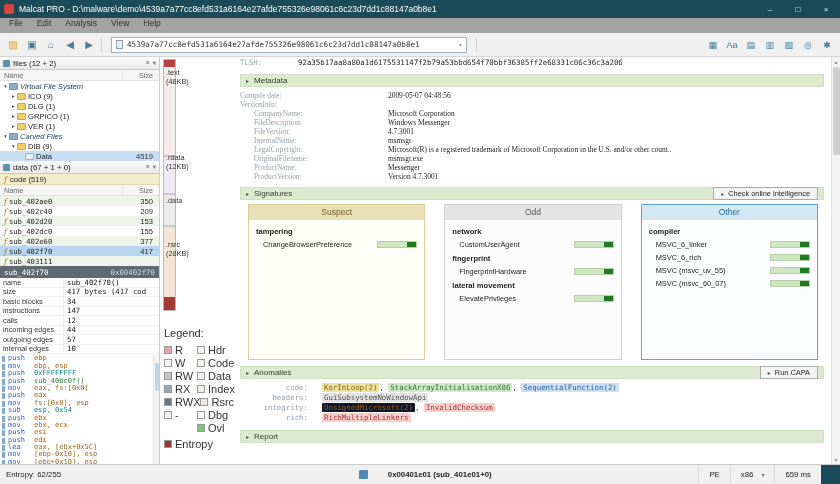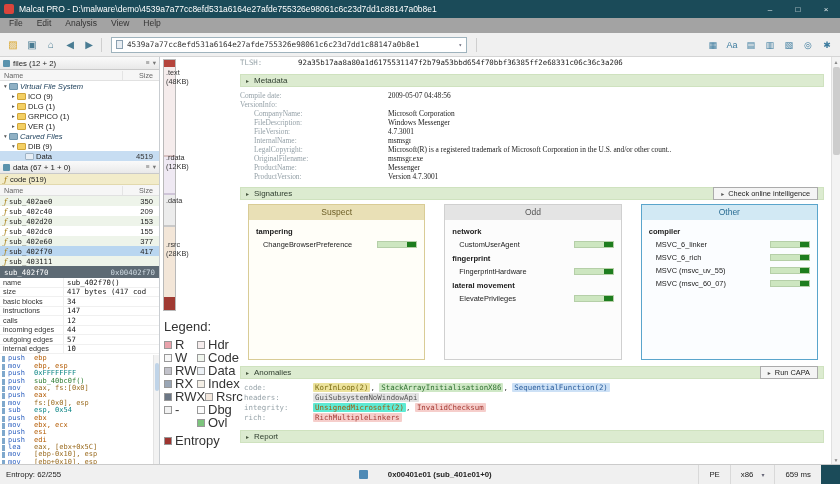--- a/index.html
+++ b/index.html
@@ -69,21 +69,21 @@
 .dop.reg{color:#b35a00}
 .dop.imm{color:#0c8585}
 .dop.mem{color:#9a6b1f}
 .dop.call{color:#2e7d32}
 .lscroll{position:absolute;right:0;top:298px;bottom:0;width:6px;background:#f2f2f2;border-left:1px solid #e3e3e3}
 .lthumb{position:absolute;top:8px;left:1px;width:4px;height:28px;background:#c0d4e8;border-radius:2px}
 
 .map-col{flex:0 0 72px;position:relative;background:#fff}
 .strip{position:absolute;left:3px;top:2px;width:13px;border:1px solid #b9b9b9;display:flex;flex-direction:column}
 .seg-label{position:absolute;left:6px;font-size:7.3px;color:#333;line-height:8.5px;white-space:pre}
-.legend{position:absolute;left:4px;top:262px;right:2px;font-size:13px;color:#333}
+.legend{position:absolute;left:4px;top:270px;right:2px;font-size:11px;color:#333}
 .legend-title{margin-bottom:4px}
 .lrow{display:flex;align-items:center;height:13px}
 .sw{width:8px;height:8px;border:1px solid #999;margin-right:3px;flex:0 0 8px}
 .lperm{flex:0 0 22px}
 .lsect{flex:1}
 .lent{display:flex;align-items:center;margin-top:4px}
 
 .report-col{flex:1;min-width:0;position:relative;padding:2px 16px 0 8px;overflow:hidden}
 .hash-line{font-family:"DejaVu Sans Mono",monospace;font-size:7.4px;line-height:8.6px;white-space:nowrap}
 .hash-label{display:inline-block;width:58px;color:#98a4aa}
@@ -107,27 +107,27 @@
 .odd .card-head{background:#e4e4e4;color:#555}
 .other .card-head{background:#d2e9f4;color:#2a6d93}
 .card-body{padding:4px 7px}
 .grp{font-weight:bold;font-size:7.6px;margin:3px 0 2px;color:#222}
 .sig-row{display:flex;align-items:center;height:13px;padding-left:7px}
 .sig-name{font-size:7.4px;color:#222;white-space:nowrap}
 .sig-bar{margin-left:auto;width:40px;height:7px;background:#cde6c0;position:relative;border:1px solid #b5cfa8;flex:0 0 40px}
 .sig-fill{position:absolute;right:0;top:0;bottom:0;width:9px;background:#1e7d1e}
 .anoms{font-family:"DejaVu Sans Mono",monospace;font-size:7.4px;line-height:10.3px;padding-left:4px}
 .anom-row{white-space:nowrap}
-.anom-key{display:inline-block;width:64px;text-align:left;color:#98a4aa;margin-right:5px}
+.anom-key{display:inline-block;width:64px;text-align:right;color:#98a4aa;margin-right:14px}
 .tag{padding:0 2px;border-radius:1px}
 .c-yellow{background:#ece29c;color:#7c6c12}
 .c-green{background:#cfe8c6;color:#2f7030}
 .c-blue{background:#cde1f6;color:#2a5d9c}
 .c-gray{background:#e3e3e3;color:#555}
-.c-orange{background:#5eead4;color:#a05a10}
+.c-orange{background:#0f172a;color:#a05a10}
 .c-pink{background:#f6cecb;color:#a63c36}
 .sep{color:#444}
 .vscroll{position:absolute;right:0;top:0;bottom:0;width:9px;background:#f3f3f3;border-left:1px solid #e0e0e0;display:flex;flex-direction:column;align-items:center}
 .vs-arrow{height:9px;font-size:5px;color:#888;display:flex;align-items:center}
 .vs-thumb{width:7px;height:88px;background:#cdcdcd;border-radius:2px;margin-top:1px}
 .vs-down{margin-top:auto}
 
 .statusbar{flex:0 0 20px;background:#f0f0f0;border-top:1px solid #cbcbcb;display:flex;align-items:center;font-size:7.8px;color:#222}
 .sb-entropy{flex:0 0 152px;padding-left:6px}
 .sb-mid{flex:1;display:flex;align-items:center;justify-content:center;gap:20px;font-weight:bold}

